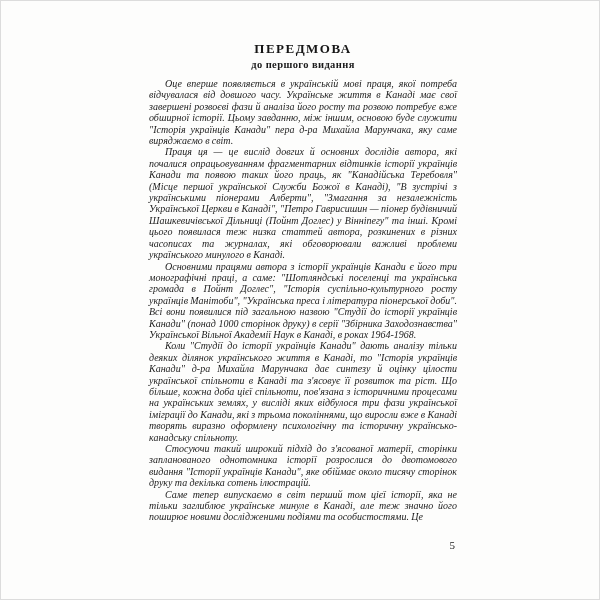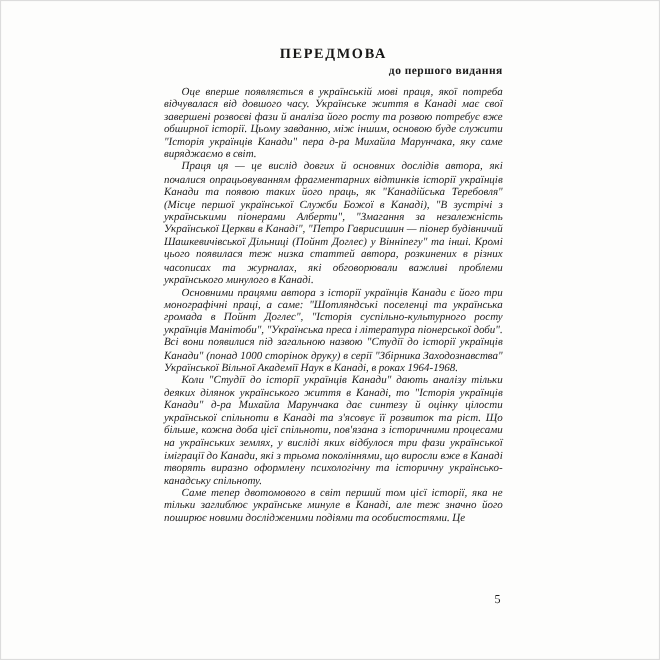--- a/index.html
+++ b/index.html
@@ -28,21 +28,21 @@
   .title {
     margin: 0 0 2px 0;
     text-align: center;
     font-size: 13px;
     font-weight: bold;
     letter-spacing: 1.5px;
     color: #161616;
   }
   .subtitle {
     margin: 0 0 8px 0;
-    text-align: right;
+    text-align: center;
     font-size: 10.5px;
     font-weight: bold;
     letter-spacing: 0.4px;
     color: #1b1b1b;
   }
   .body-text p {
     margin: 0;
     font-size: 10px;
     line-height: 11.4px;
     text-align: justify;
@@ -68,17 +68,18 @@
 
 <div class="page">
   <div class="content">
     <h1 class="title">ПЕРЕДМОВА</h1>
     <h2 class="subtitle">до першого видання</h2>
     <div class="body-text" id="paragraphs">
         <p>Оце вперше появляється в українській мові праця, якої потреба відчувалася від довшого часу.  Українське життя в Канаді має свої завершені розвоєві фази й аналіза його росту та розвою потребує вже обширної історії.  Цьому завданню, між іншим, основою буде служити "Історія українців Канади" пера д-ра Михайла Марунчака, яку саме виряджаємо в світ.</p>
         <p>Праця ця — це вислід довгих й основних дослідів автора, які почалися опрацьовуванням фрагментарних відтинків історії українців Канади та появою таких його праць, як "Канадійська Теребовля" (Місце першої української Служби Божої в Канаді), "В зустрічі з українськими піонерами Алберти", "Змагання за незалежність Української Церкви в Канаді", "Петро Гаврисишин — піонер будівничий Шашкевичівської Дільниці (Пойнт Доглес) у Вінніпегу" та інші.  Кромі цього появилася теж низка статтей автора, розкинених в різних часописах та журналах, які обговорювали важливі проблеми українського минулого в Канаді.</p>
         <p>Основними працями автора з історії українців Канади є його три монографічні праці, а саме: "Шотляндські поселенці та українська громада в Пойнт Доглес", "Історія суспільно-культурного росту українців Манітоби", "Українська преса і література піонерської доби".  Всі вони появилися під загальною назвою "Студії до історії українців Канади" (понад 1000 сторінок друку) в серії "Збірника Заходознавства" Української Вільної Академії Наук в Канаді, в роках 1964-1968.</p>
         <p>Коли "Студії до історії українців Канади" дають аналізу тільки деяких ділянок українського життя в Канаді, то "Історія українців Канади" д-ра Михайла Марунчака дає синтезу й оцінку цілости української спільноти в Канаді та з'ясовує її розвиток та ріст.  Що більше, кожна доба цієї спільноти, пов'язана з історичними процесами на українських землях, у висліді яких відбулося три фази української іміграції до Канади, які з трьома поколіннями, що виросли вже в Канаді творять виразно оформлену психологічну та історичну українсько-канадську спільноту.</p>
-        <p>Саме тепер двотомового в світ перший том цієї історії, яка не тільки заглиблює українське минуле в Канаді, але теж значно його поширює новими дослідженими подіями та особистостями.  Це</p>
+        <p>Стосуючи такий широкий підхід до з'ясованої матерії, сторінки запланованого однотомника історії розрослися до двотомового видання "Історії українців Канади", яке обіймає около тисячу сторінок друку та декілька сотень ілюстрацій.</p>
+        <p>Саме тепер випускаємо в світ перший том цієї історії, яка не тільки заглиблює українське минуле в Канаді, але теж значно його поширює новими дослідженими подіями та особистостями.  Це</p>
       </div>
   </div>
   <div class="page-number">5</div>
 </div>
 
 </body></html>

